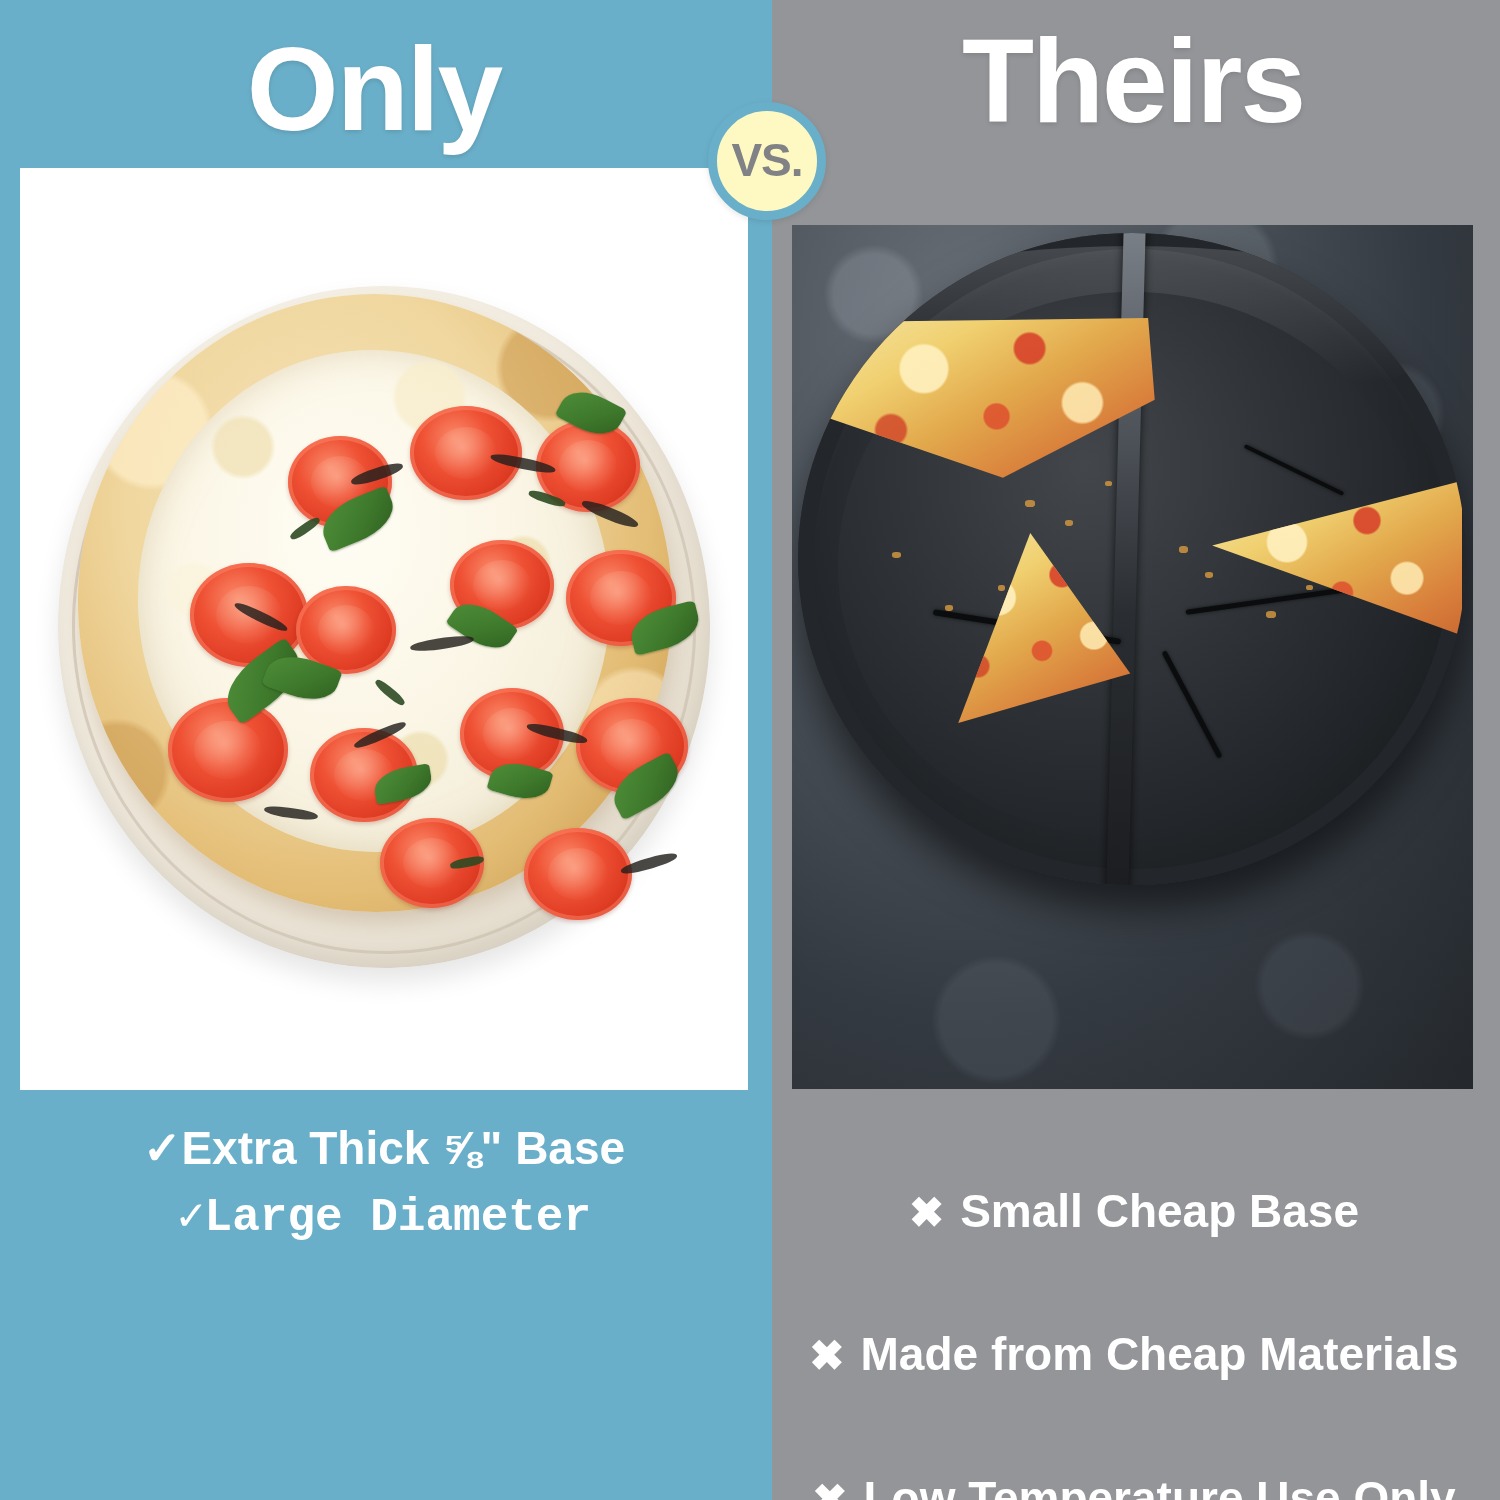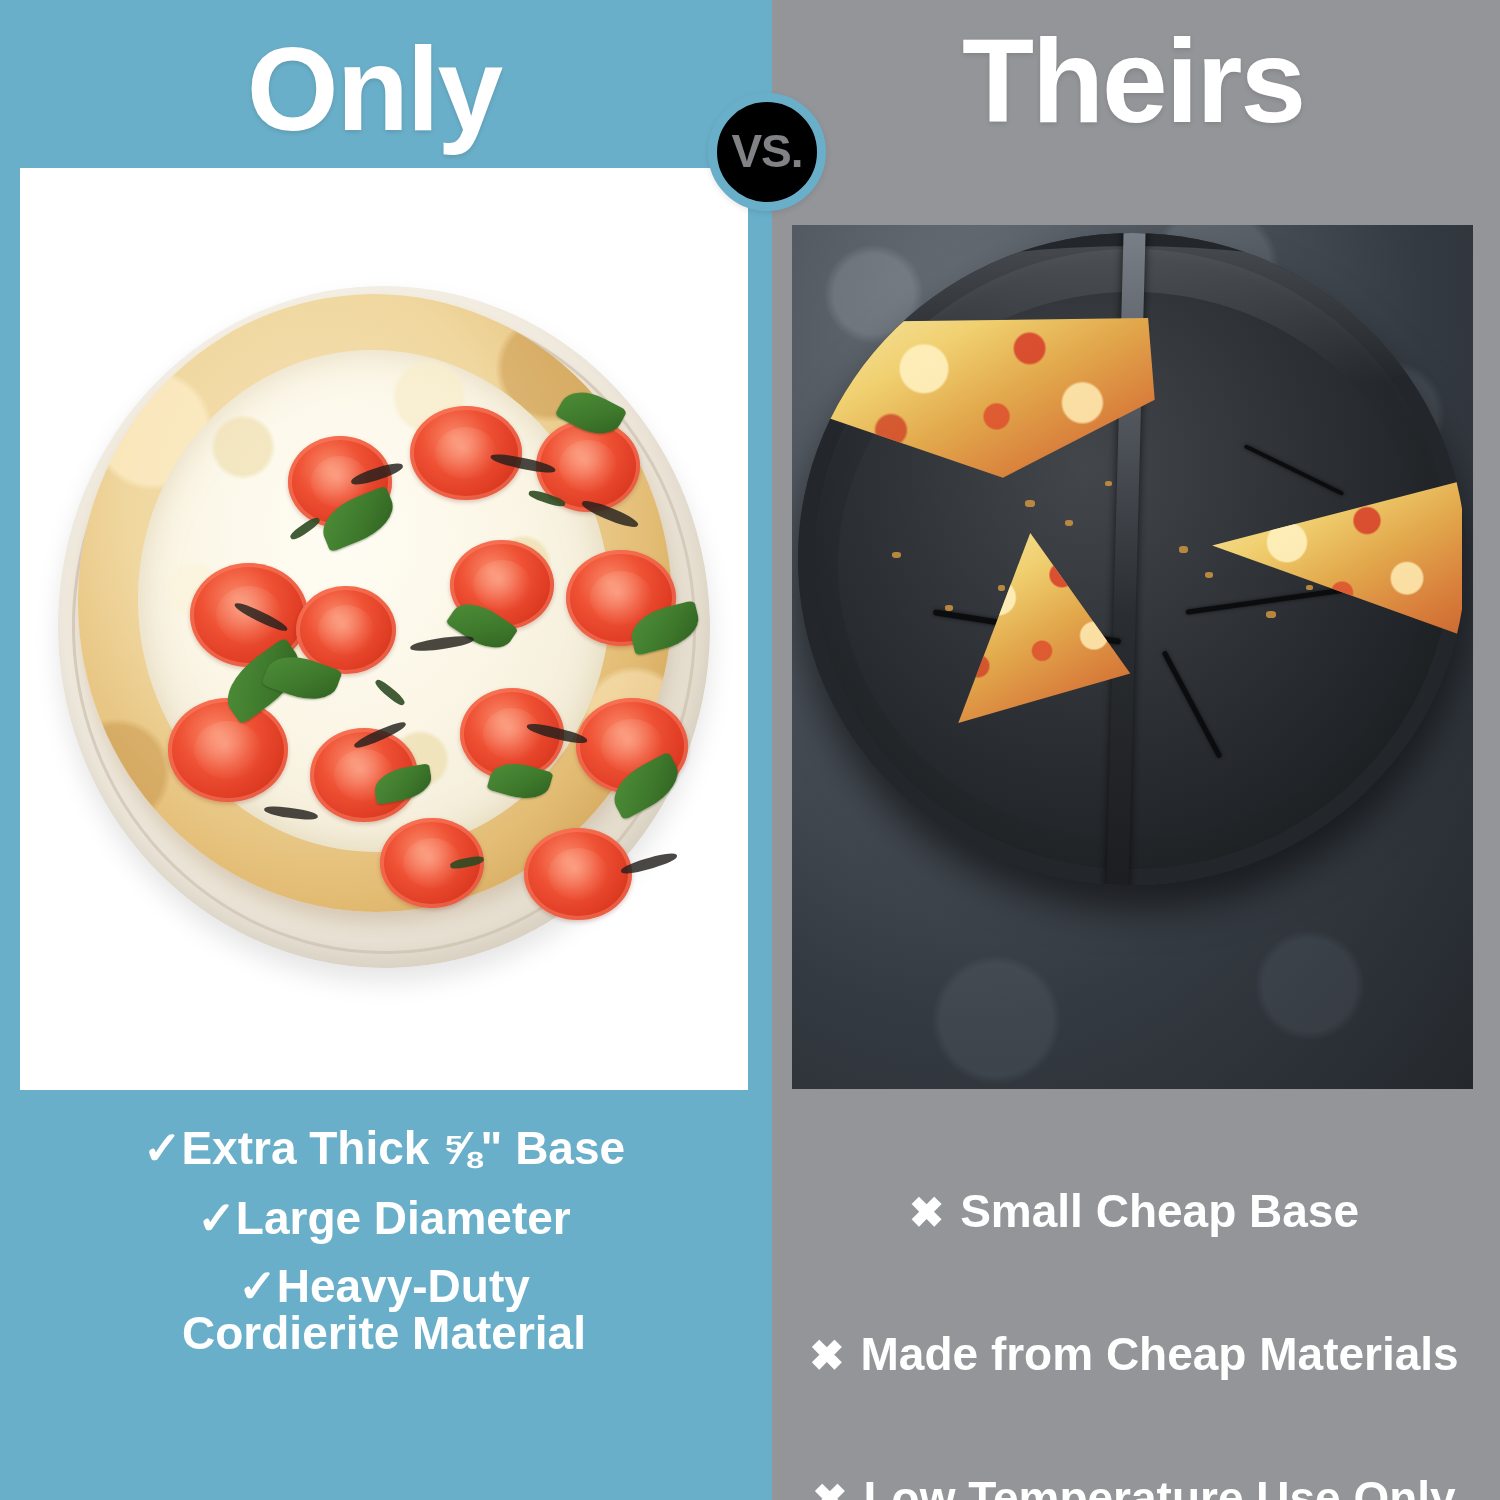--- a/index.html
+++ b/index.html
@@ -58,25 +58,25 @@
     top: 22px;
     width: 682px;
     text-align: center;
     font-size: 118px;
   }
 
   
   #vs-badge {
     position: absolute;
     left: 708px;
-    top: 93px;
+    top: 102px;
     width: 118px;
     height: 118px;
     border-radius: 50%;
-    background: #000000;
+    background: #fef9c3;
     border: 9px solid #6aafc9;
     box-sizing: border-box;
     display: flex;
     align-items: center;
     justify-content: center;
     z-index: 30;
     box-shadow: 0 2px 6px rgba(0,0,0,0.10);
   }
   #vs-badge-label {
     font-size: 46px;
@@ -315,21 +315,21 @@
     top: 1140px;
     width: 712px;
     text-align: center;
   }
   .feature-item {
     line-height: 1.04;
     white-space: pre-line;
   }
   #features-ours .feature-item { font-size: 46px; }
   #features-ours .feature-item.item-0 { margin-bottom: 22px; }
-  #features-ours .feature-item.item-1 { margin-bottom: 20px; }
+  #features-ours .feature-item.item-1 { margin-bottom: 6px; font-family: Liberation Mono, monospace; }
   #features-ours .feature-item.item-2 { margin-bottom: 20px; }
   #features-ours .feature-item.item-3 { font-size: 48px; }
 
   #features-theirs .feature-item {
     font-size: 46px;
     margin-bottom: 48px;
   }
   .mark {
     display: inline-block;
     font-weight: bold;
@@ -433,22 +433,20 @@
       <div class="crumb" style="left:70%; top:58%; width:10px; height:7px;"></div>
       <div class="crumb" style="left:76%; top:54%; width:7px; height:5px;"></div>
       <div class="crumb" style="left:46%; top:38%; width:7px; height:5px;"></div>
       <div class="crumb" style="left:30%; top:54%; width:7px; height:6px;"></div>
     </div>
   </div>
 
   <div class="features" id="features-ours">
     <div class="feature-item item-0">✓Extra Thick ⅝" Base</div>
     <div class="feature-item item-1">✓Large Diameter</div>
-    <div class="feature-item item-2">✓Heavy-Duty
-Cordierite Material</div>
   </div>
 
   <div class="features" id="features-theirs">
     <div class="feature-item">
       <span class="mark cross">✖</span><span>Small Cheap Base</span>
     </div>
     <div class="feature-item">
       <span class="mark cross">✖</span><span>Made from Cheap Materials</span>
     </div>
     <div class="feature-item">

